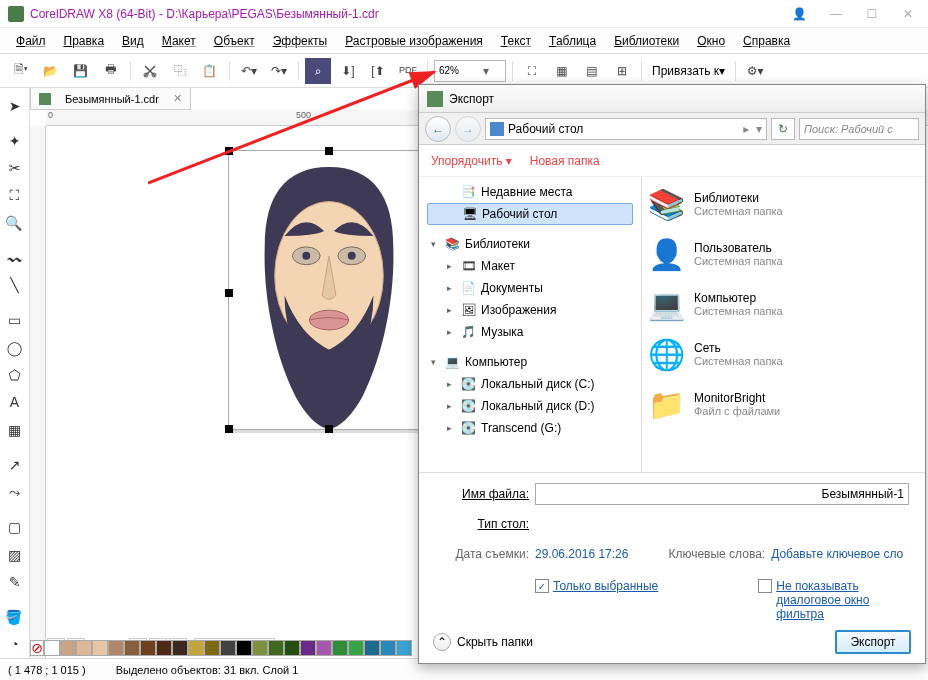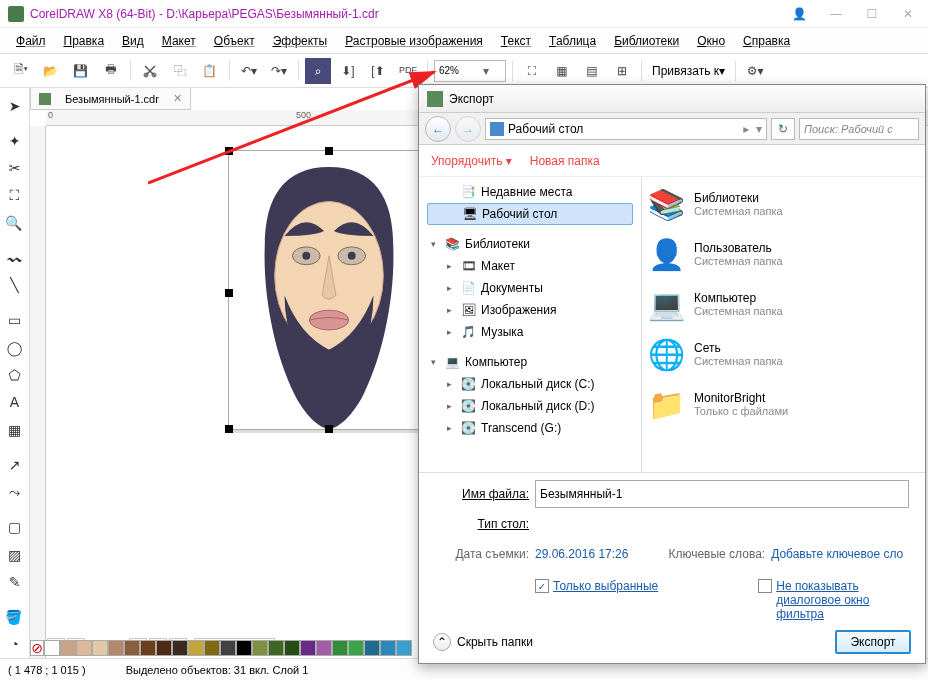--- a/index.html
+++ b/index.html
@@ -34,21 +34,21 @@
 .ruler-v { position: absolute; top: 38px; left: 0; width: 16px; bottom: 0; background: #f5f5f5; border-right: 1px solid #ccc; }
 .canvas-bg { position: absolute; top: 38px; left: 16px; right: 0; bottom: 22px; background: #fff; }
 .page { position: absolute; top: 24px; left: 182px; width: 200px; height: 280px; background: #fff; border: 1px solid #aaa; box-shadow: 3px 3px 0 #ddd; }
 .face { position: absolute; top: 6px; left: 16px; width: 168px; }
 .handle { position: absolute; width: 8px; height: 8px; background: #000; }
 .page-nav { position: absolute; bottom: 0; left: 16px; height: 22px; display: flex; align-items: center; font-size: 11px; }
 .page-nav-btn { width: 18px; height: 18px; border: 1px solid #ccc; display: flex; align-items: center; justify-content: center; margin: 0 1px; background: #fafafa; }
 .page-count { padding: 0 6px; }
 .page-tab { border: 1px solid #ccc; padding: 2px 10px; margin-left: 6px; background: #fafafa; }
 
-.status { height: 22px; border-top: 1px solid #ddd; display: flex; align-items: center; font-size: 11px; padding: 0 8px; gap: 40px; }
+.status { height: 22px; border-top: 1px solid #ddd; display: flex; align-items: center; font-size: 11px; padding: 0 8px; gap: 30px; }
 .palette { position: absolute; bottom: 22px; left: 30px; height: 18px; display: flex; }
 .swatch { width: 16px; height: 16px; border: 1px solid #aaa; }
 
 
 .export-dialog { position: absolute; top: 84px; left: 418px; width: 508px; height: 580px; background: #fff; border: 1px solid #888; box-shadow: 0 4px 12px rgba(0,0,0,0.3); }
 .dlg-title { height: 28px; background: linear-gradient(#fcfcfc,#eee); display: flex; align-items: center; padding: 0 8px; border-bottom: 1px solid #ccc; }
 .dlg-title-icon { width: 16px; height: 16px; background: #5a8a5a; margin-right: 6px; }
 .dlg-nav { height: 32px; background: #f0f0f0; display: flex; align-items: center; padding: 0 6px; gap: 4px; border-bottom: 1px solid #ccc; }
 .nav-btn { width: 26px; height: 26px; border: 1px solid #bbb; border-radius: 13px; background: linear-gradient(#fff,#e0e8f0); display: flex; align-items: center; justify-content: center; color: #3a6aa0; }
 .loc-bar { flex: 1; height: 22px; border: 1px solid #bbb; background: #fff; display: flex; align-items: center; padding: 0 4px; gap: 4px; font-size: 12px; }
@@ -66,21 +66,21 @@
 .tree-ind { display: inline-block; }
 .folder-list { flex: 1; padding: 6px; border-left: 1px solid #ddd; }
 .fl-item { display: flex; align-items: center; height: 42px; gap: 8px; margin-bottom: 8px; }
 .fl-icon { width: 38px; height: 36px; display: flex; align-items: center; justify-content: center; }
 .fl-text { display: flex; flex-direction: column; }
 .fl-name { font-size: 12px; }
 .fl-sub { font-size: 11px; color: #888; }
 .dlg-form { padding: 8px 16px; font-size: 12px; }
 .form-row { display: flex; align-items: center; height: 26px; margin-bottom: 4px; }
 .form-lbl { width: 100px; text-align: right; padding-right: 6px; }
-.form-input { flex: 1; height: 28px; border: 1px solid #aaa; padding: 0 4px; font-size: 12px; }
+.form-input { flex: 1; height: 22px; border: 1px solid #aaa; padding: 0 4px; font-size: 12px; text-align: right; }
 .form-link { color: #1a5caa; }
 .chk-row { display: flex; align-items: flex-start; font-size: 12px; color: #1a5caa; }
 .chk { width: 14px; height: 14px; border: 1px solid #888; margin-right: 4px; display: flex; align-items: center; justify-content: center; background: #fff; color: #1a5caa; font-size: 10px; }
 .dlg-footer { position: absolute; bottom: 0; left: 0; right: 0; height: 42px; display: flex; align-items: center; padding: 0 14px; gap: 6px; }
 .export-btn { margin-left: auto; width: 76px; height: 24px; border: 2px solid #2a8acc; background: linear-gradient(#f4fbff,#d6ecfb); border-radius: 2px; display: flex; align-items: center; justify-content: center; font-size: 12px; }
 .hide-link { display: flex; align-items: center; gap: 4px; font-size: 12px; }
 .circle-btn { width: 18px; height: 18px; border: 1px solid #aaa; border-radius: 9px; display: flex; align-items: center; justify-content: center; background: linear-gradient(#fff,#eee); }
 
 
 .arrow { position: absolute; pointer-events: none; }
@@ -414,21 +414,21 @@
           <div class="fl-icon" style="font-size:30px">🌐</div>
           <div class="fl-text">
             <span class="fl-name">Сеть</span>
             <span class="fl-sub">Системная папка</span>
           </div>
         </div>
         <div class="fl-item">
           <div class="fl-icon" style="font-size:30px">📁</div>
           <div class="fl-text">
             <span class="fl-name">MonitorBright</span>
-            <span class="fl-sub">Только с файлами</span>
+            <span class="fl-sub">Файл с файлами</span>
           </div>
         </div>
       </div>
   </div>
   <div class="dlg-form">
     <div class="form-row">
       <span class="form-lbl"><span class="menu-u">Имя файла:</span></span>
       <input class="form-input" value="Безымянный-1" style="">
     </div>
     <div class="form-row">

